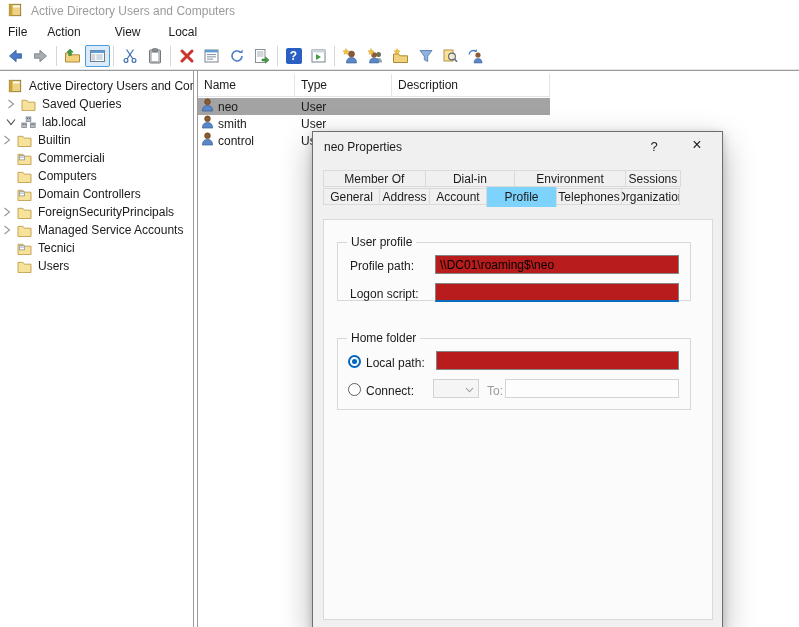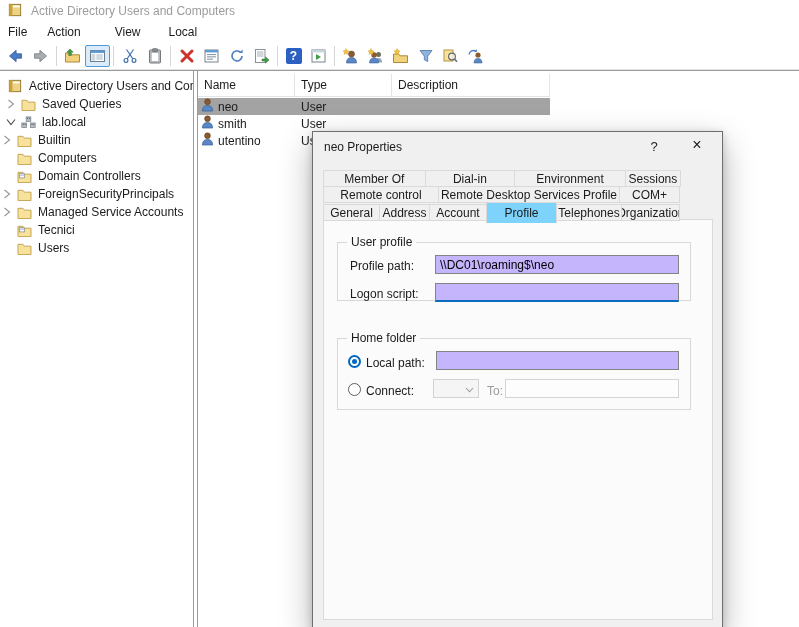--- a/index.html
+++ b/index.html
@@ -61,21 +61,21 @@
   .r2a{width:116px}.r2b{width:182px}.r2c{width:61px}
   .r3a{width:57px}.r3b{width:51px}.r3c{width:58px}.r3d{width:71px}.r3e{width:66px}.r3f{width:59px}
 
   .page{position:absolute;left:10px;top:87px;width:390px;bottom:10px;background:#fbfbfb;border:1px solid #dadada;z-index:1}
   .grp{position:absolute;left:13px;width:354px;border:1px solid #d8d8d8}
   .g1{top:22px;height:59px}
   .g2{top:118px;height:72px}
   .legend{position:absolute;top:-8px;left:9px;background:#fbfbfb;padding:0 4px}
   .lbl{position:absolute;white-space:nowrap}
   .lbl.dis{color:#9c9c9c}
-  .fld{position:absolute;height:19px;border:1px solid #848484;background:#c4b5fd;font:12px "Liberation Sans","DejaVu Sans",sans-serif;padding:0 4px;outline:none}
+  .fld{position:absolute;height:19px;border:1px solid #848484;background:#b91c1c;font:12px "Liberation Sans","DejaVu Sans",sans-serif;padding:0 4px;outline:none}
   .fld.focus{border-bottom:2px solid #0a6cbd}
   .fld.disabled{border-color:#d4d4d4;background:#fdfdfd}
   .radio{position:absolute;width:13px;height:13px;border-radius:50%;background:#fff;border:1px solid #5f5f5f}
   .radio.on{border:2px solid #0067c0}
   .radio.on::after{content:"";position:absolute;left:2px;top:2px;width:5px;height:5px;border-radius:50%;background:#0067c0}
   .combo{position:absolute;border:1px solid #d2d2d2;background:#f5f5f5;display:flex;align-items:center;justify-content:flex-end;padding-right:4px}
 </style>
 </head>
 <body>
 
@@ -306,20 +306,34 @@
           </span>
           <span class="tree-label">Builtin</span>
         </span>
     </div>
     <div class="tree-row tr-l2">
       <span class="chev"></span>
       <span class="tree-wrap">
           <span class="ti">
             <svg width="15" height="13" viewBox="0 0 16 14">
               <path d="M1 2.5 h5.3 l1.5 2 H15 v9 H1 Z" fill="#f6e29b" stroke="#c2a04f"></path>
+              <rect x="2.5" y="4" width="5.5" height="4.5" fill="#fff" stroke="#8b8b8b" stroke-width=".8"></rect>
+              <rect x="3.5" y="5" width="1.5" height="1" fill="#5a8fd0"></rect>
+              <rect x="5.6" y="5" width="1.5" height="1" fill="#5a8fd0"></rect>
+            </svg>
+          </span>
+          <span class="tree-label">Commerciali</span>
+        </span>
+    </div>
+    <div class="tree-row tr-l2">
+      <span class="chev"></span>
+      <span class="tree-wrap">
+          <span class="ti">
+            <svg width="15" height="13" viewBox="0 0 16 14">
+              <path d="M1 2.5 h5.3 l1.5 2 H15 v9 H1 Z" fill="#f6e29b" stroke="#c2a04f"></path>
             </svg>
           </span>
           <span class="tree-label">Computers</span>
         </span>
     </div>
     <div class="tree-row tr-l2">
       <span class="chev"></span>
       <span class="tree-wrap">
           <span class="ti">
             <svg width="15" height="13" viewBox="0 0 16 14">
@@ -417,45 +431,40 @@
           </span>
         <span class="c1">User</span>
         <span class="c2"></span>
       </div>
       <div class="lv-row">
         <span class="c0">
             <span><svg width="13" height="14" viewBox="0 0 14 15">
                 <circle cx="7" cy="4" r="3.1" fill="#8a5a30" stroke="#5d3a1a" stroke-width=".6"></circle>
                 <path d="M1.5 14 q0-6 5.5-6 t5.5 6 Z" fill="#5b87c7" stroke="#2f5a92" stroke-width=".7"></path>
               </svg></span>
-            <span>utentino</span>
+            <span>control</span>
           </span>
         <span class="c1">User</span>
         <span class="c2"></span>
       </div>
     </div>
   </div>
 </div>
 
 <div class="dialog">
   <span class="dlg-title-text">neo Properties</span>
   <span class="dlg-q">?</span>
   <span class="dlg-x">×</span>
 
   <div class="tabs">
     <div class="tab-row">
       <span class="tab r1a">Member Of</span>
       <span class="tab r1b">Dial-in</span>
       <span class="tab r1c">Environment</span>
       <span class="tab r1d">Sessions</span>
-    </div>
-    <div class="tab-row">
-      <span class="tab r2a">Remote control</span>
-      <span class="tab r2b">Remote Desktop Services Profile</span>
-      <span class="tab r2c">COM+</span>
     </div>
     <div class="tab-row row3">
       <span class="tab r3a">General</span>
       <span class="tab r3b">Address</span>
       <span class="tab r3c">Account</span>
       <span class="tab r3d active">Profile</span>
       <span class="tab r3e">Telephones</span>
       <span class="tab r3f">Organization</span>
     </div>
   </div>

